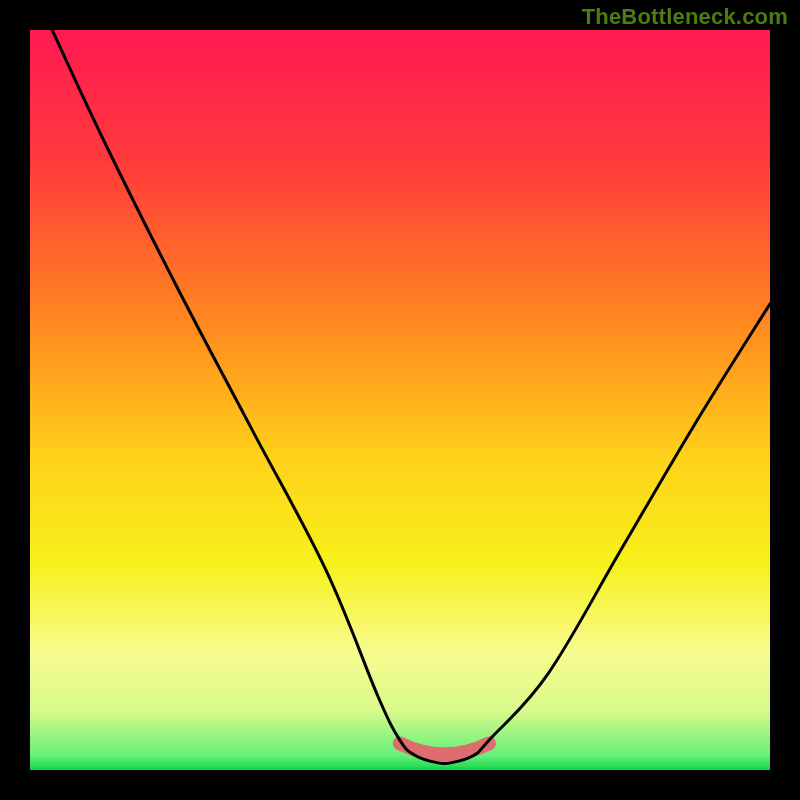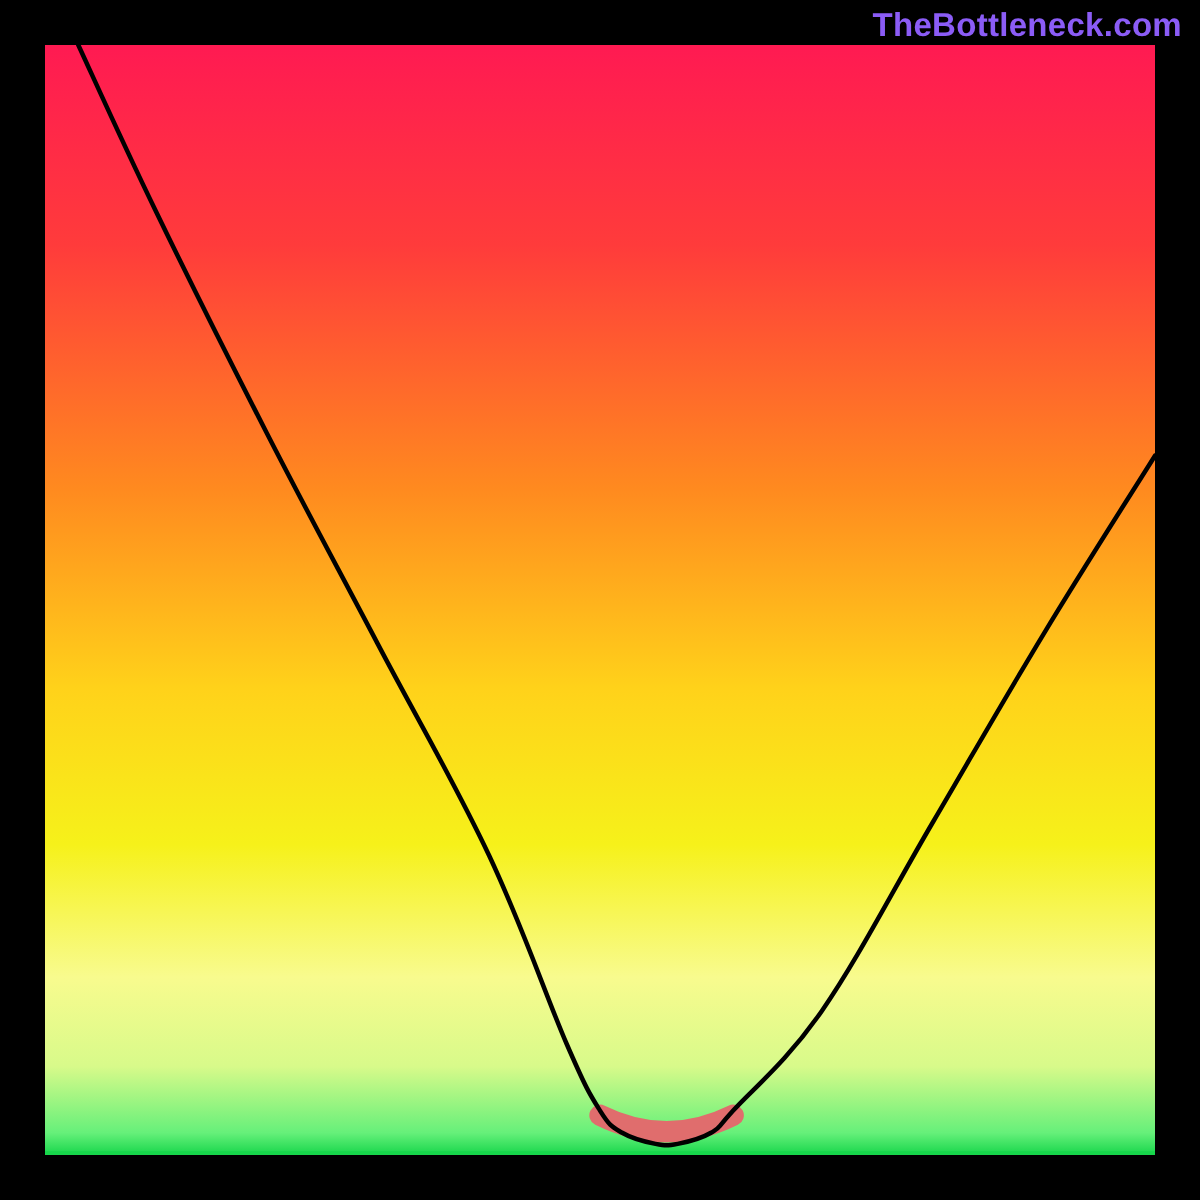--- a/index.html
+++ b/index.html
@@ -14,21 +14,21 @@
   .frame {
     position: relative;
     width: 800px;
     height: 800px;
     background: #000;
   }
   .watermark {
     position: absolute;
     top: 4px;
     right: 12px;
-    color: #8b5cf6;
+    color: #4d7c0f;
     font-size: 22px;
     font-weight: 600;
     letter-spacing: 0.2px;
     z-index: 10;
   }
   .plot-area {
     position: absolute;
     left: 30px;
     top: 30px;
     width: 740px;

